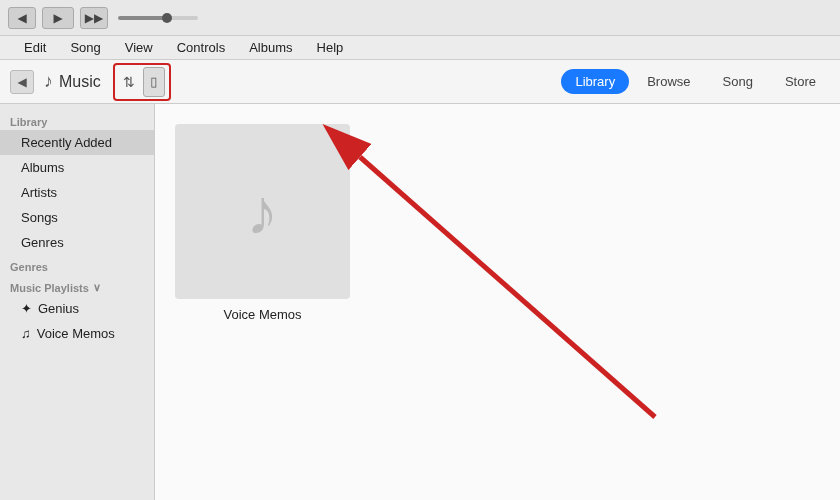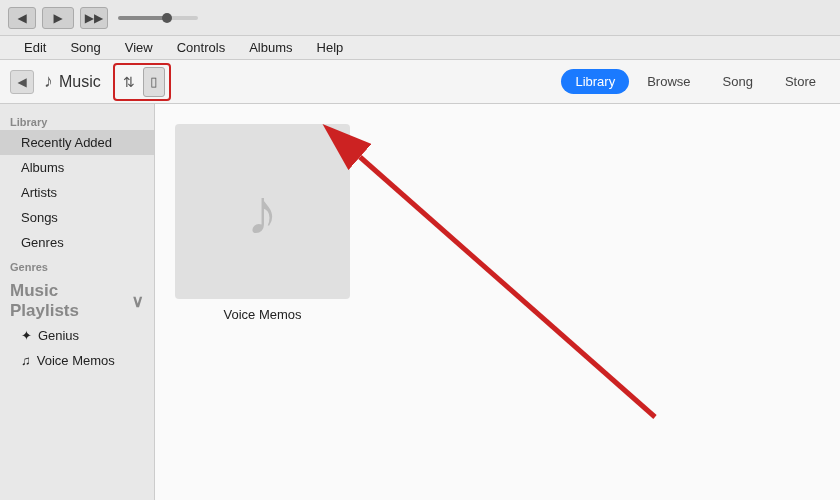--- a/index.html
+++ b/index.html
@@ -208,21 +208,21 @@
     }
     .sidebar-item.active {
       background: #d0d0d0;
       font-weight: 500;
     }
     .sidebar-subsection {
       display: flex;
       align-items: center;
       gap: 4px;
       padding: 6px 10px 2px;
-      font-size: 17px;
+      font-size: 11px;
       font-weight: 600;
       color: #888;
       cursor: pointer;
     }
 
     
     .content-area {
       flex: 1;
       background: #fafafa;
       padding: 20px;

